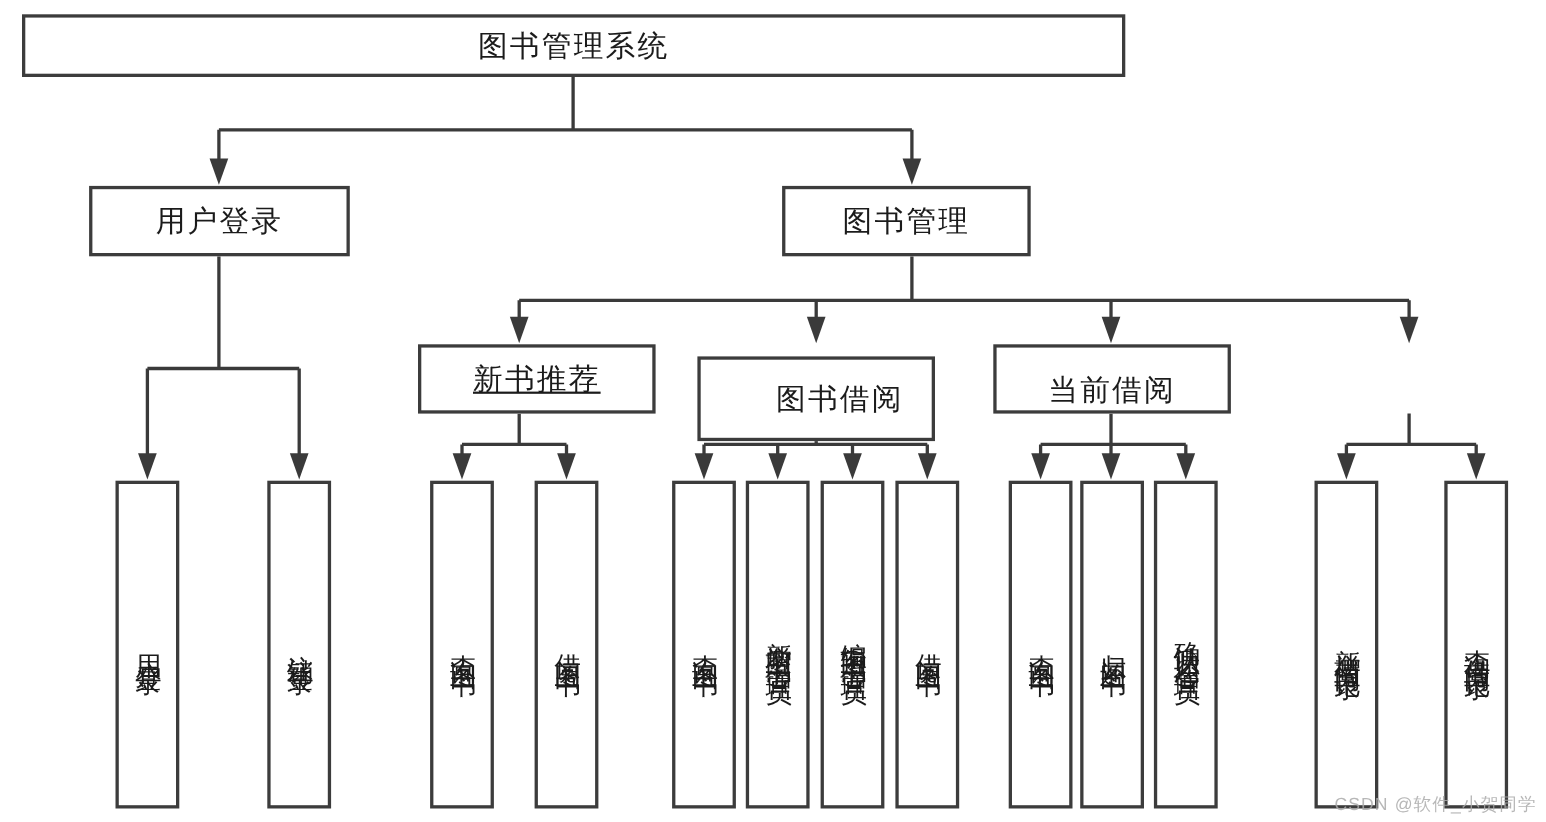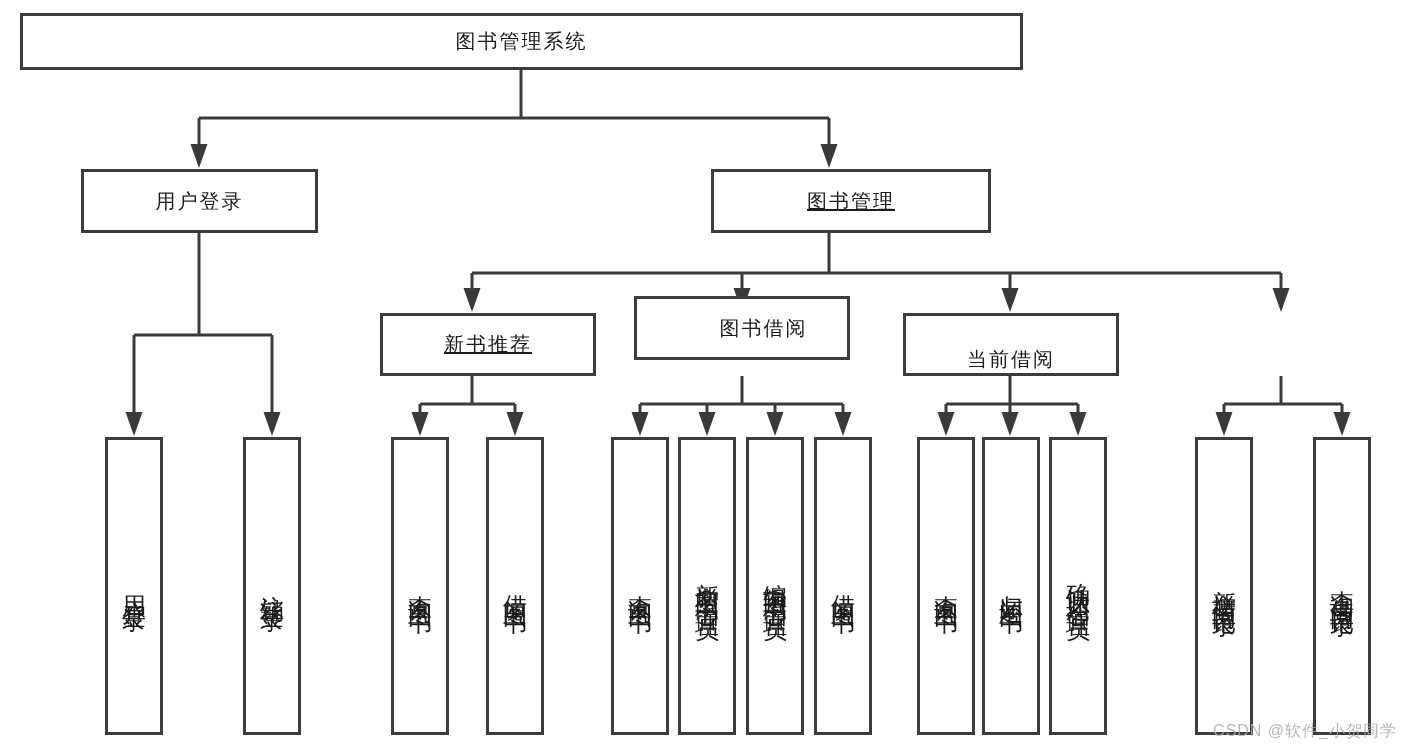--- a/index.html
+++ b/index.html
@@ -26,43 +26,43 @@
     box-sizing: border-box;
     background: #ffffff;
     border: 3px solid #3c3c3c;
     display: flex;
     align-items: center;
     justify-content: center;
     z-index: 2;
     color: #1b1b1b;
   }
   .hlabel {
-    font-size: 20px;
+    font-size: 27px;
     letter-spacing: 2px;
     white-space: nowrap;
   }
   .leaf {
     top: 437px;
     width: 58px;
     height: 298px;
   }
   .vlabel {
     writing-mode: vertical-rl;
     text-orientation: mixed;
     font-size: 24px;
     letter-spacing: 5px;
     line-height: 1;
     white-space: nowrap;
   }
   
   #node-root        { left: 20px;   top: 13px;  width: 1003px; height: 57px; }
   #node-branch-user { left: 81px;   top: 169px; width: 237px;  height: 64px; }
-  #node-branch-book { left: 711px;  top: 169px; width: 280px;  height: 64px; text-decoration: underline; }
+  #node-branch-book { left: 711px;  top: 169px; width: 226px;  height: 64px; }
   #node-group-new     { left: 380px;  top: 313px; width: 216px; height: 63px; text-decoration: underline; }
-  #node-group-borrow  { left: 634px;  top: 296px; width: 216px; height: 64px; padding-left: 43px; }
+  #node-group-borrow  { left: 634px;  top: 324px; width: 216px; height: 77px; padding-left: 43px; }
   #node-group-current { left: 903px;  top: 313px; width: 216px; height: 63px; align-items: flex-end; }
   #node-group-record  { left: 1173px; top: 313px; width: 216px; height: 63px; }
   #leaf-user-login   { left: 105px;  }
   #leaf-user-logout  { left: 243px;  }
   #leaf-new-query    { left: 391px;  }
   #leaf-new-borrow   { left: 486px;  }
   #leaf-bor-query    { left: 611px;  }
   #leaf-bor-add      { left: 678px;  }
   #leaf-bor-edit     { left: 746px;  }
   #leaf-bor-borrow   { left: 814px;  }

